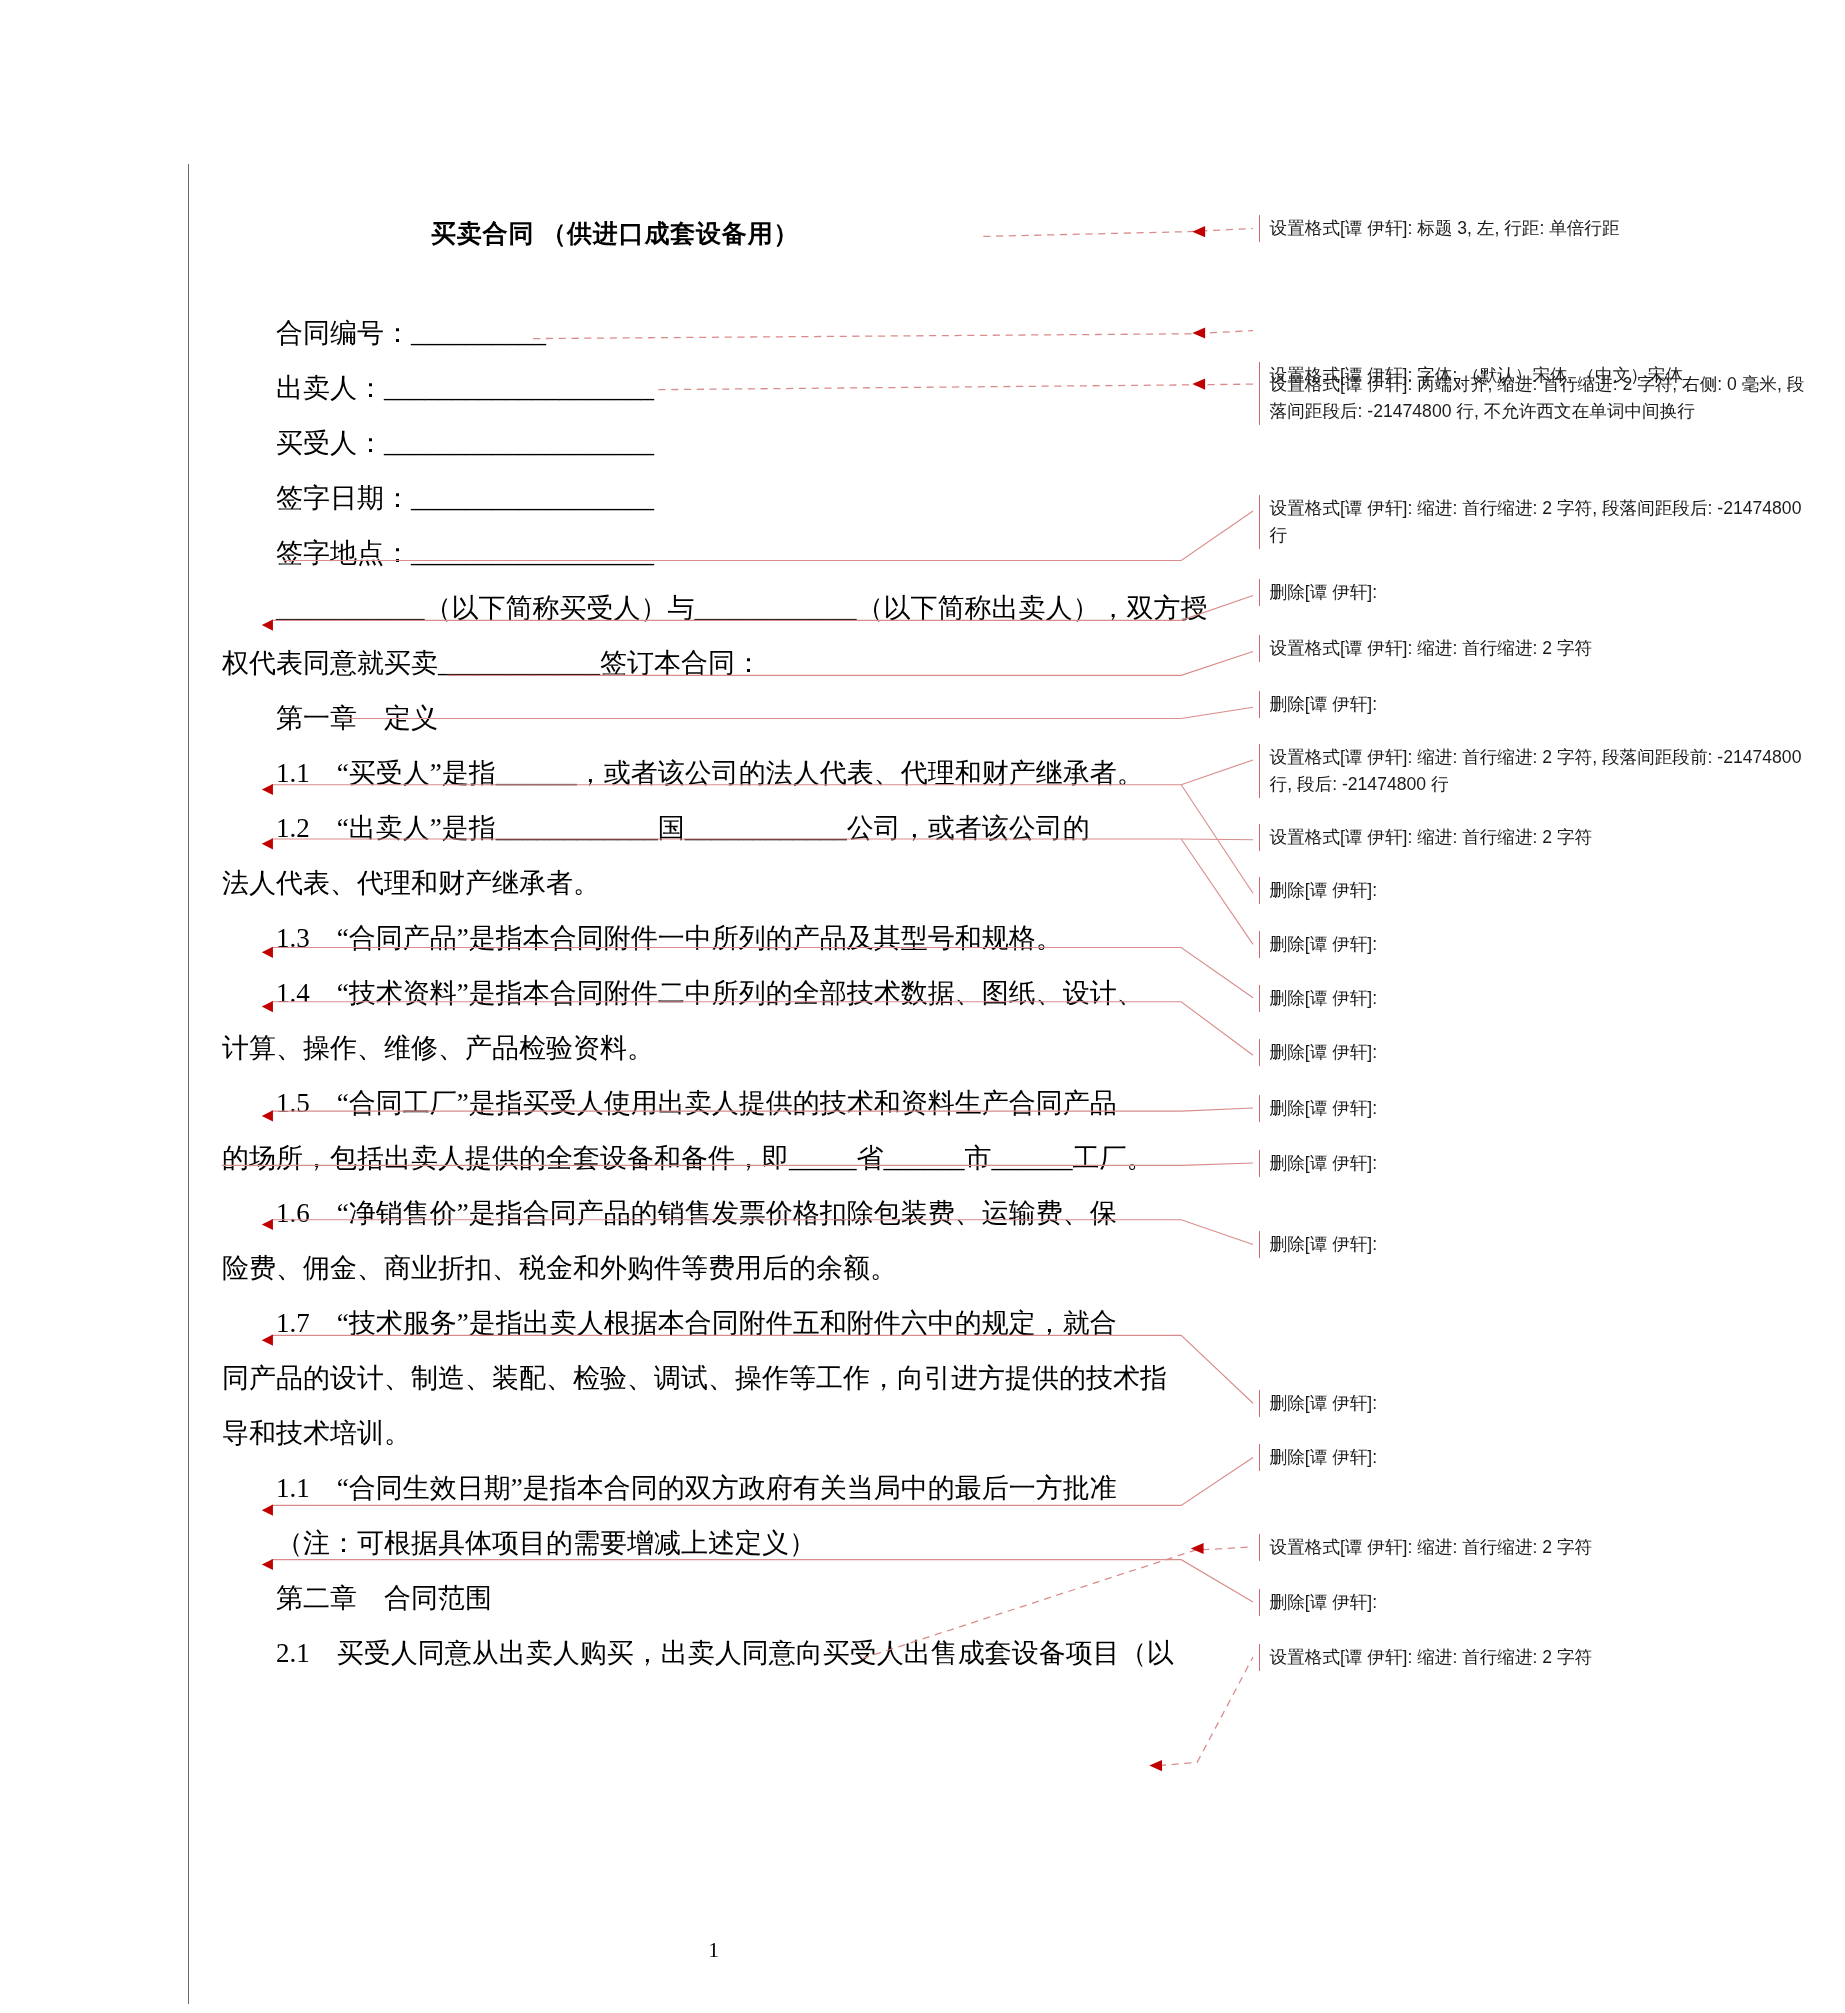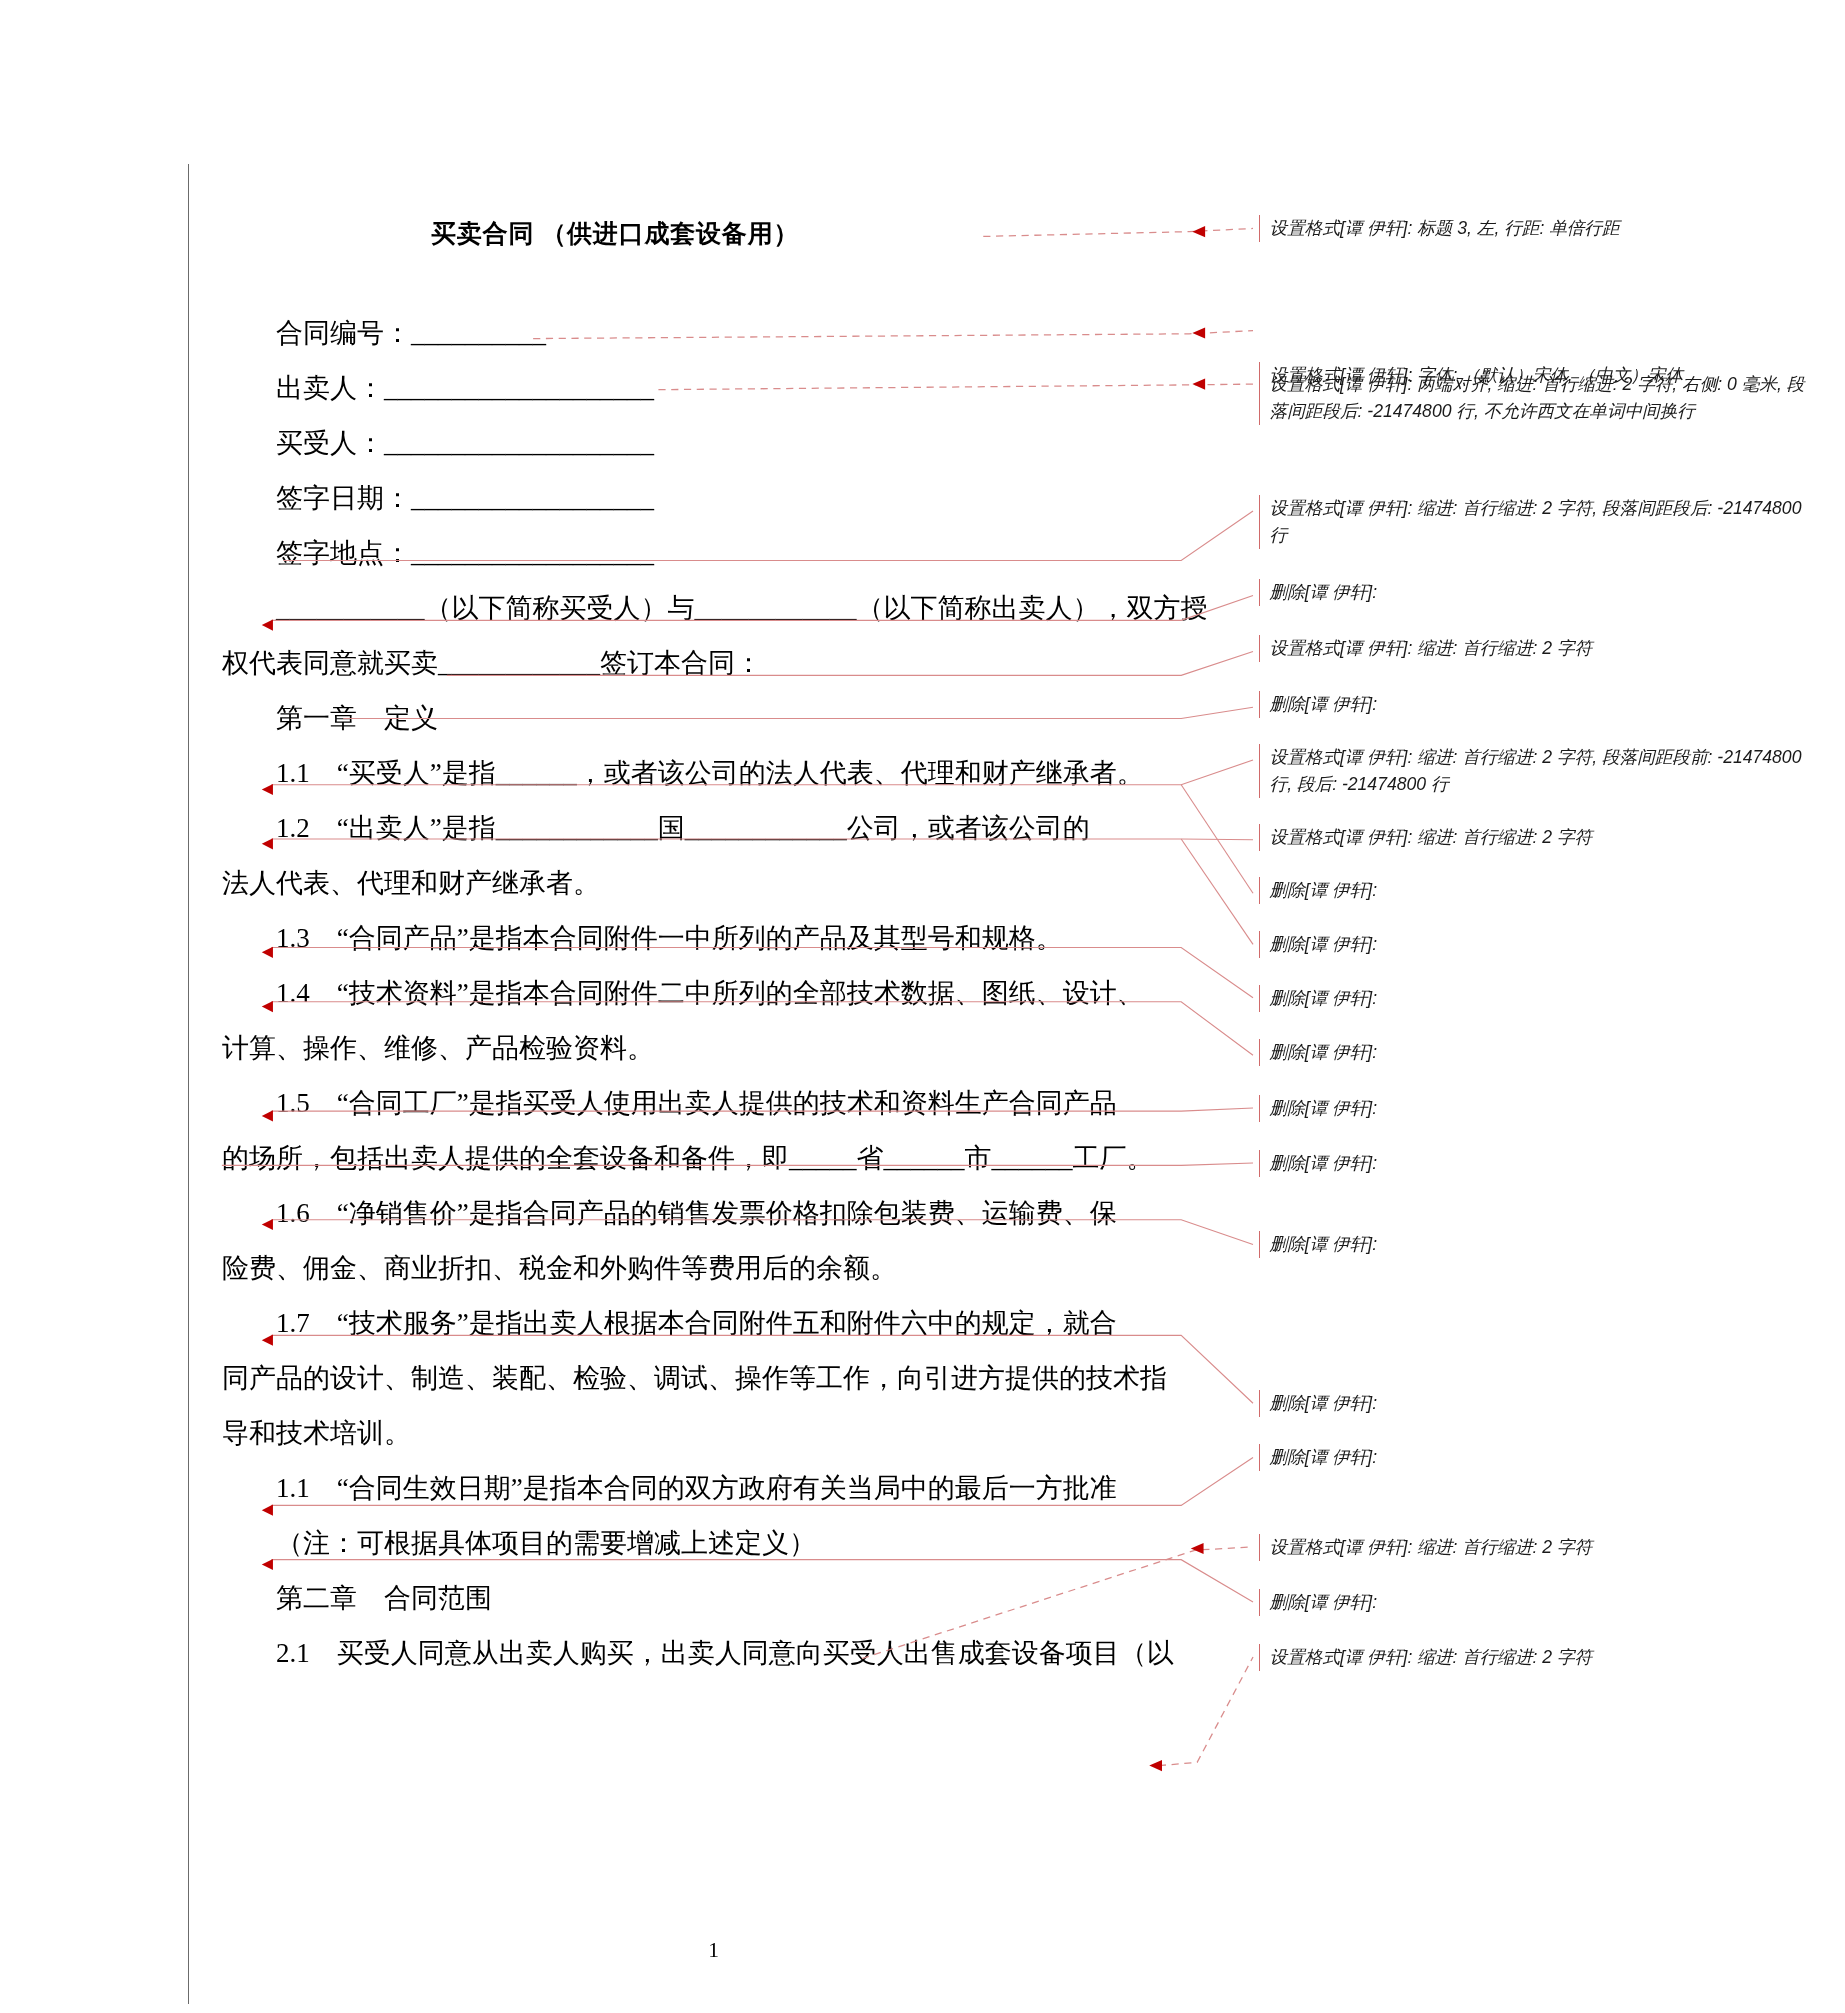--- a/index.html
+++ b/index.html
@@ -9,21 +9,21 @@
   .doc-title{position:absolute;left:431px;top:206px;font-size:25px;font-weight:bold;
              letter-spacing:0.8px;white-space:pre;margin-top:11px;}
   #doc-lines{position:absolute;left:222px;top:306px;width:994px;font-size:27px;
              line-height:55px;}
   .doc-line{white-space:pre;height:55px;overflow:visible;}
   .doc-line.ind{padding-left:54px;}
   #comments-host{position:absolute;left:0;top:0;width:1846px;height:2014px;pointer-events:none;}
   .comment{position:absolute;left:1259px;width:551px;
            font-family:"Liberation Sans","DejaVu Sans",sans-serif;
            font-size:17.6px;line-height:27px;color:#1a1a1a;
-           border-left:0.8px solid #d06a6a;padding-left:9.6px;pointer-events:auto;font-style:italic;}
+           border-left:0.8px solid #d06a6a;padding-left:9.6px;pointer-events:auto;}
   .page-number{position:absolute;left:222px;top:1938px;width:983px;text-align:center;
                font-size:21.5px;}
   #connector-overlay{position:absolute;left:0;top:0;pointer-events:none;}
 </style>
 </head>
 <body>
 
 <div class="left-rule"></div>
 
 <div class="doc-title">买卖合同 （供进口成套设备用）</div>

